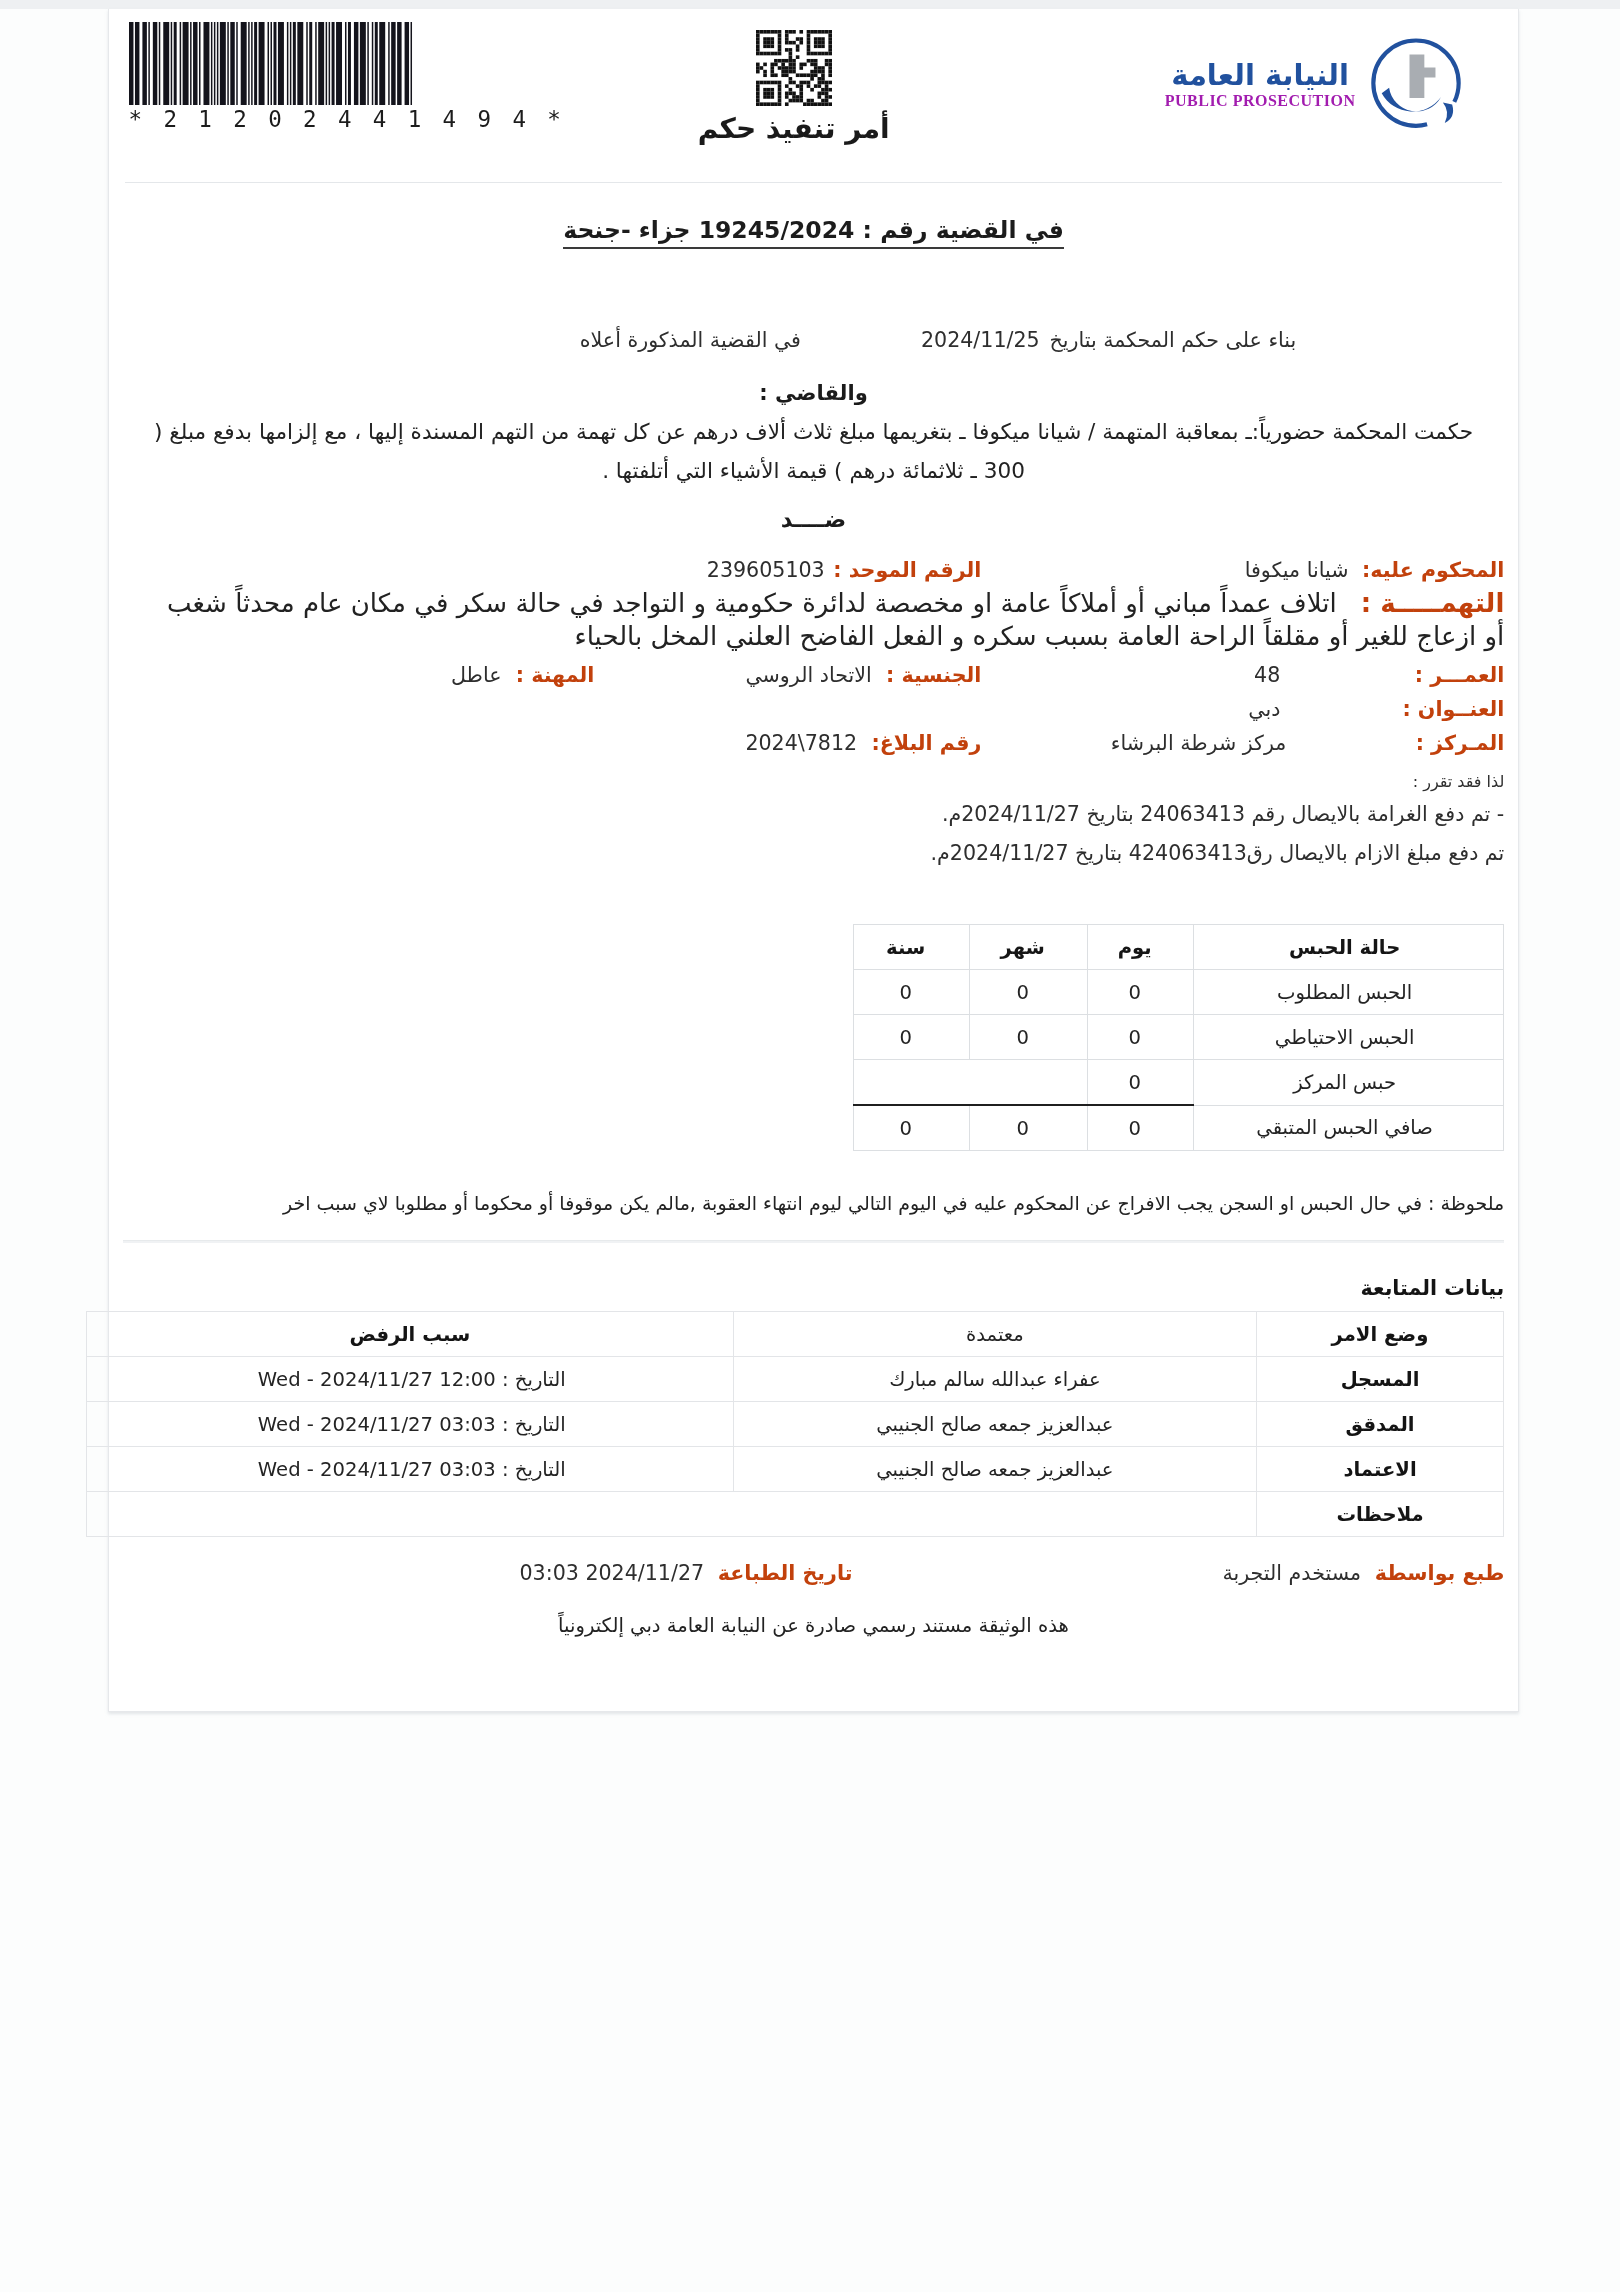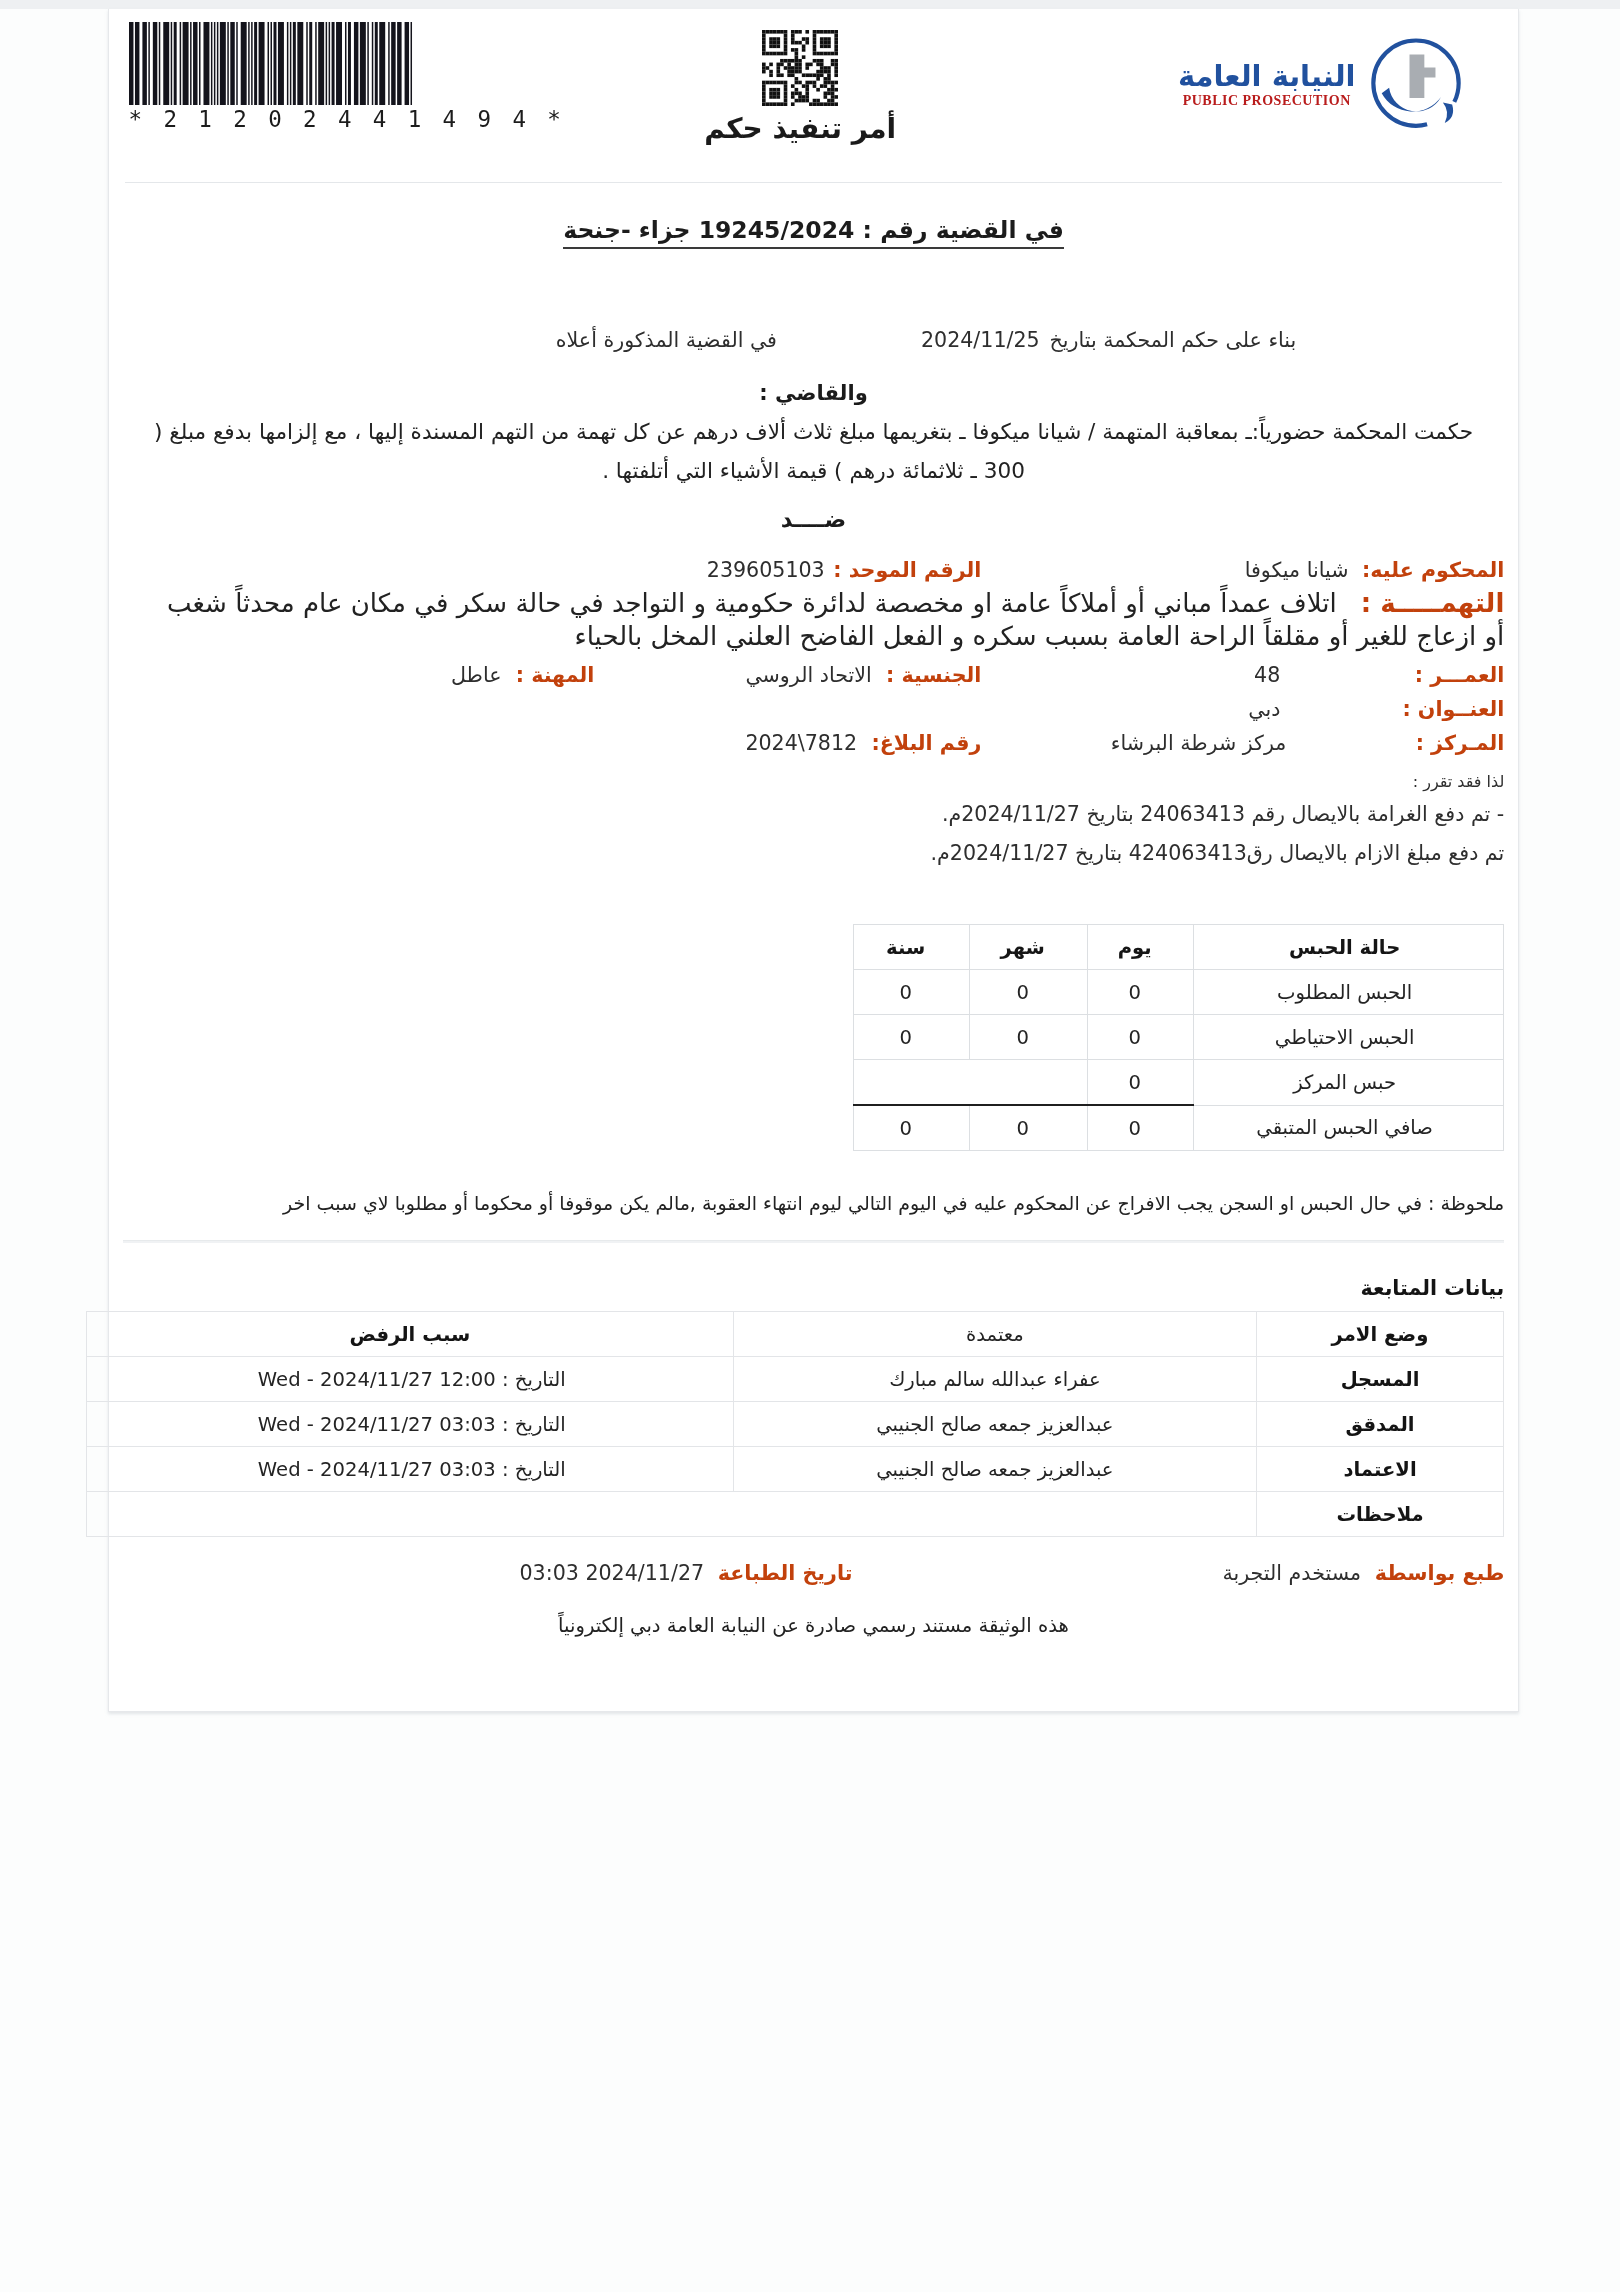--- a/index.html
+++ b/index.html
@@ -31,28 +31,28 @@
   .bc-text{
     font-family:"DejaVu Sans Mono","Liberation Mono",monospace;
     font-size:22.5px;color:#1c1c1c;letter-spacing:3.9px;margin-top:1px;white-space:nowrap;
   }
   .hdr-center{flex:1;display:flex;flex-direction:column;align-items:center;padding-top:13.7px;}
   .qr-svg{width:76px;height:76px;display:block;}
   .doc-title{margin-top:5.9px;font-size:28px;font-weight:700;color:#1a1a1a;}
   .logo{display:flex;align-items:center;gap:9.8px;margin-top:17.6px;margin-right:37px;direction:ltr;}
   .logo-txt{text-align:center;}
   .logo-ar{font-size:29px;font-weight:700;color:#21519e;direction:rtl;line-height:1.05;}
-  .logo-en{font-family:"Liberation Serif","DejaVu Serif",serif;font-size:14px;font-weight:700;color:#b91c1c;letter-spacing:0.5px;margin-top:2px;}
+  .logo-en{font-family:"Liberation Serif","DejaVu Serif",serif;font-size:16px;font-weight:700;color:#a21caf;letter-spacing:0.5px;margin-top:2px;}
   .hr{border:none;border-top:1px solid #e4e7ea;margin:0 2px;}
   
   .case-line{margin-top:33px;text-align:center;font-size:23.5px;font-weight:700;color:#1c1c1c;}
   .case-line span{border-bottom:2px solid #3a3a3a;padding-bottom:3.9px;}
   .basis-row{margin-top:84px;display:flex;align-items:baseline;padding-right:208px;font-size:20.6px;}
   .basis-row .gap{width:120px;}
-  .basis-row .d{margin-right:9.8px;margin-left:24px;}
+  .basis-row .d{margin-right:9.8px;}
   .judge{margin-top:29px;text-align:center;font-size:21px;font-weight:700;color:#1b1b1b;}
   .verdict{margin:7.8px 19.6px 0 19.6px;text-align:center;font-size:21.6px;line-height:39px;color:#222;}
   .vs{margin-top:15.7px;text-align:center;font-size:22.5px;font-weight:700;color:#1b1b1b;}
   b.lb{color:#c2410c;font-weight:700;}
   .grid3{display:grid;grid-template-columns:523px 387px 1fr;align-items:baseline;font-size:20.6px;margin-top:9.8px;}
   .pair .val{margin-right:7.8px;}
   .g1{display:flex;align-items:baseline;}
   .g1 .lbl{min-width:108px;}
   .g1 .val{margin-right:116px;}
   .name-row{margin-top:25.5px;}

